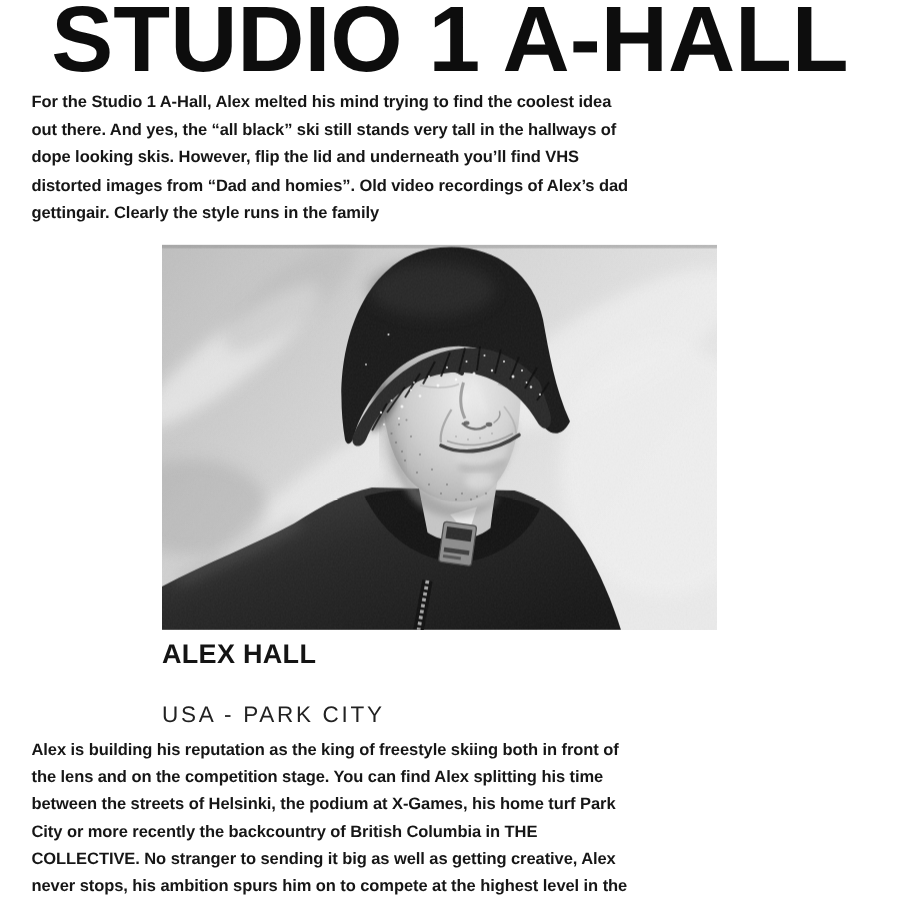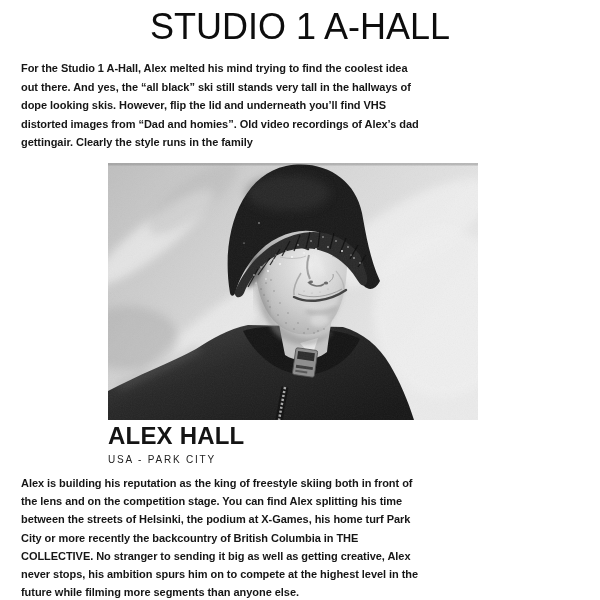--- a/index.html
+++ b/index.html
@@ -3,35 +3,35 @@
 <meta charset="utf-8">
 <style>
   html,body{margin:0;padding:0;}
   body{
     width:600px;height:600px;overflow:hidden;background:#ffffff;
     font-family:"Liberation Sans","DejaVu Sans",sans-serif;color:#111;
   }
   .page{width:600px;height:600px;position:relative;background:#fff;}
   .title{
     margin:0;padding-top:3px;text-align:center;
-    font-size:36px;line-height:48px;font-weight:normal;letter-spacing:0px;
+    font-size:62px;line-height:48px;font-weight:bold;letter-spacing:0px;
     color:#0d0d0d;
   }
   .body-text{
     margin:0 0 0 21px;width:572px;
     font-size:11px;line-height:18.6px;font-weight:bold;
     letter-spacing:-0.05px;color:#161616;
     white-space:pre-line;
   }
   .intro{margin-top:8px;}
   .portrait{margin:11px 0 0 108px;width:370px;height:257px;}
   .portrait svg{display:block;}
   .caption{margin:4px 0 0 108px;}
-  .name{font-size:24px;line-height:24px;font-weight:bold;letter-spacing:0.2px;color:#141414;}
-  .loc{margin-top:5px;font-size:10px;line-height:13px;font-weight:normal;letter-spacing:1.8px;color:#222;}
+  .name{font-size:18px;line-height:24px;font-weight:bold;letter-spacing:0.2px;color:#141414;}
+  .loc{margin-top:22px;font-size:15px;line-height:13px;font-weight:normal;letter-spacing:1.8px;color:#222;}
   .bio{margin-top:8px;line-height:18.2px;}
 </style>
 </head>
 <body>
 
 <div class="page">
 
   <h1 class="title">STUDIO 1 A-HALL</h1>
 
   <p class="body-text intro">For the Studio 1 A-Hall, Alex melted his mind trying to find the coolest idea

